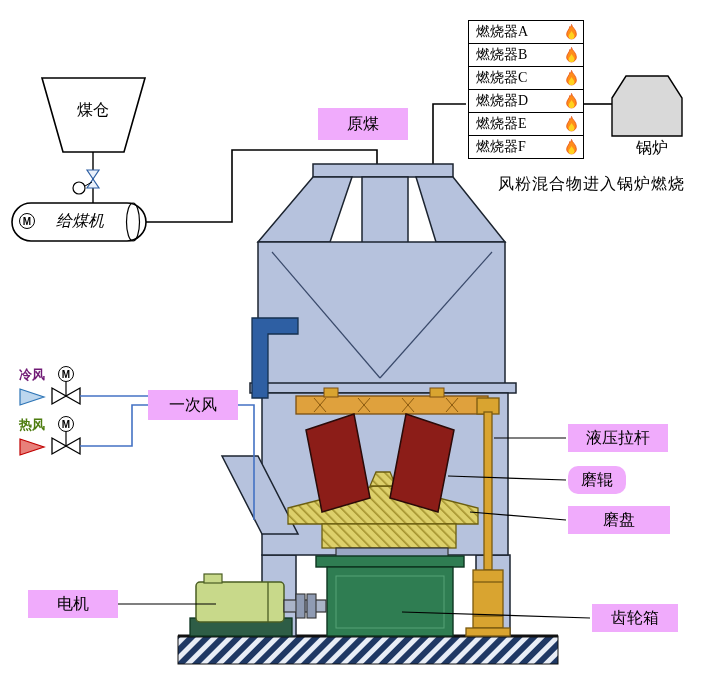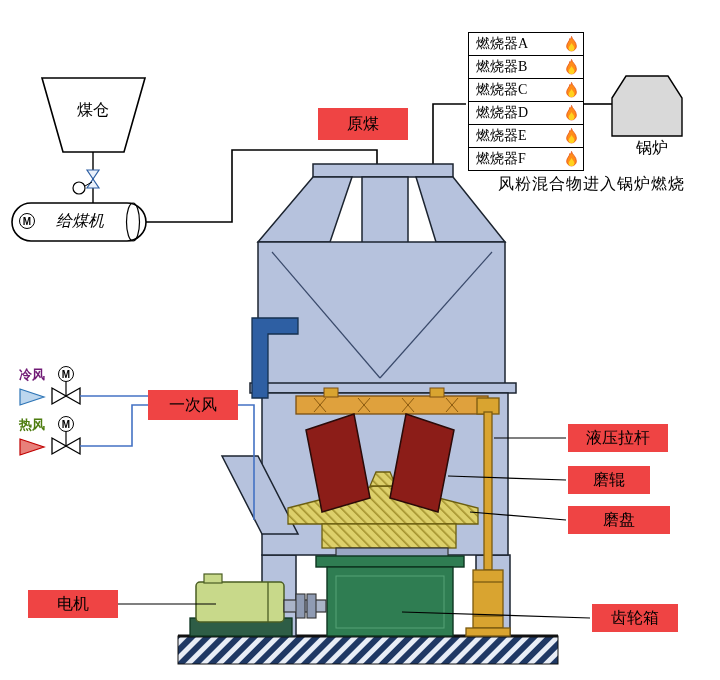--- a/index.html
+++ b/index.html
@@ -3,27 +3,27 @@
 <meta charset="utf-8">
 <style>
   * { margin:0; padding:0; box-sizing:border-box; }
   html,body { background:#ffffff; }
   body { font-family:"Liberation Serif", serif; }
   .stage { position:relative; width:720px; height:680px; background:#fff; overflow:hidden; }
   .svg-layer { position:absolute; left:0; top:0; }
 
   .lbl { position:absolute; color:#000; font-size:16px; line-height:1;
          display:flex; align-items:center; justify-content:center; white-space:nowrap; }
-  .graylbl { background:#ef4444;font-family:Liberation Serif, serif; }
+  .graylbl { background:#f0abfc;font-family:Liberation Serif, serif; }
 
   .burners { position:absolute; left:468px; top:20px; }
   .burner-row { width:116px; height:24px; border:1px solid #000; background:#fff;
                 display:flex; align-items:center; justify-content:space-between;
                 padding:0 5px 0 7px; margin-top:-1px; font-size:14px; }
-  .burner-row:first-child { margin-top:12px; }
+  .burner-row:first-child { margin-top:0; }
   .flame { display:flex; align-items:center; }
 
   .m-circle { position:absolute; width:16px; height:16px; border:1.5px solid #000;
               border-radius:50%; background:#fff; font-family:"Liberation Sans",sans-serif;
               font-size:10px; font-weight:bold; display:flex; align-items:center;
               justify-content:center; z-index:3; }
 
   .note { font-size:16px; letter-spacing:1px;margin-left:36px; }
   .small-air { font-size:13px; font-weight:bold; }
 </style>
@@ -253,21 +253,21 @@
   <div class="lbl small-air" style="left:16px; top:368px; width:32px; color:#701a75;">冷风</div>
   <div class="m-circle" style="left:58px; top:366px;">M</div>
 
   <div class="lbl small-air" style="left:16px; top:418px; width:32px; color:#4d7c0f;">热风</div>
   <div class="m-circle" style="left:58px; top:416px;">M</div>
 
   <div class="lbl graylbl" style="left:148px; top:390px; width:90px; height:30px;">一次风</div>
 
   <div class="lbl graylbl" style="left:568px; top:424px; width:100px; height:28px;">液压拉杆</div>
 
-  <div class="lbl graylbl" style="left:568px; top:466px; width:82px; height:28px;">磨辊</div>
+  <div class="lbl graylbl" style="left:568px; top:466px; width:58px; height:28px;border-radius:10px;">磨辊</div>
 
   <div class="lbl graylbl" style="left:568px; top:506px; width:102px; height:28px;">磨盘</div>
 
   <div class="lbl graylbl" style="left:592px; top:604px; width:86px; height:28px;">齿轮箱</div>
 
   <div class="lbl graylbl" style="left:28px; top:590px; width:90px; height:28px;">电机</div>
 
 </div>
 
 </body></html>

